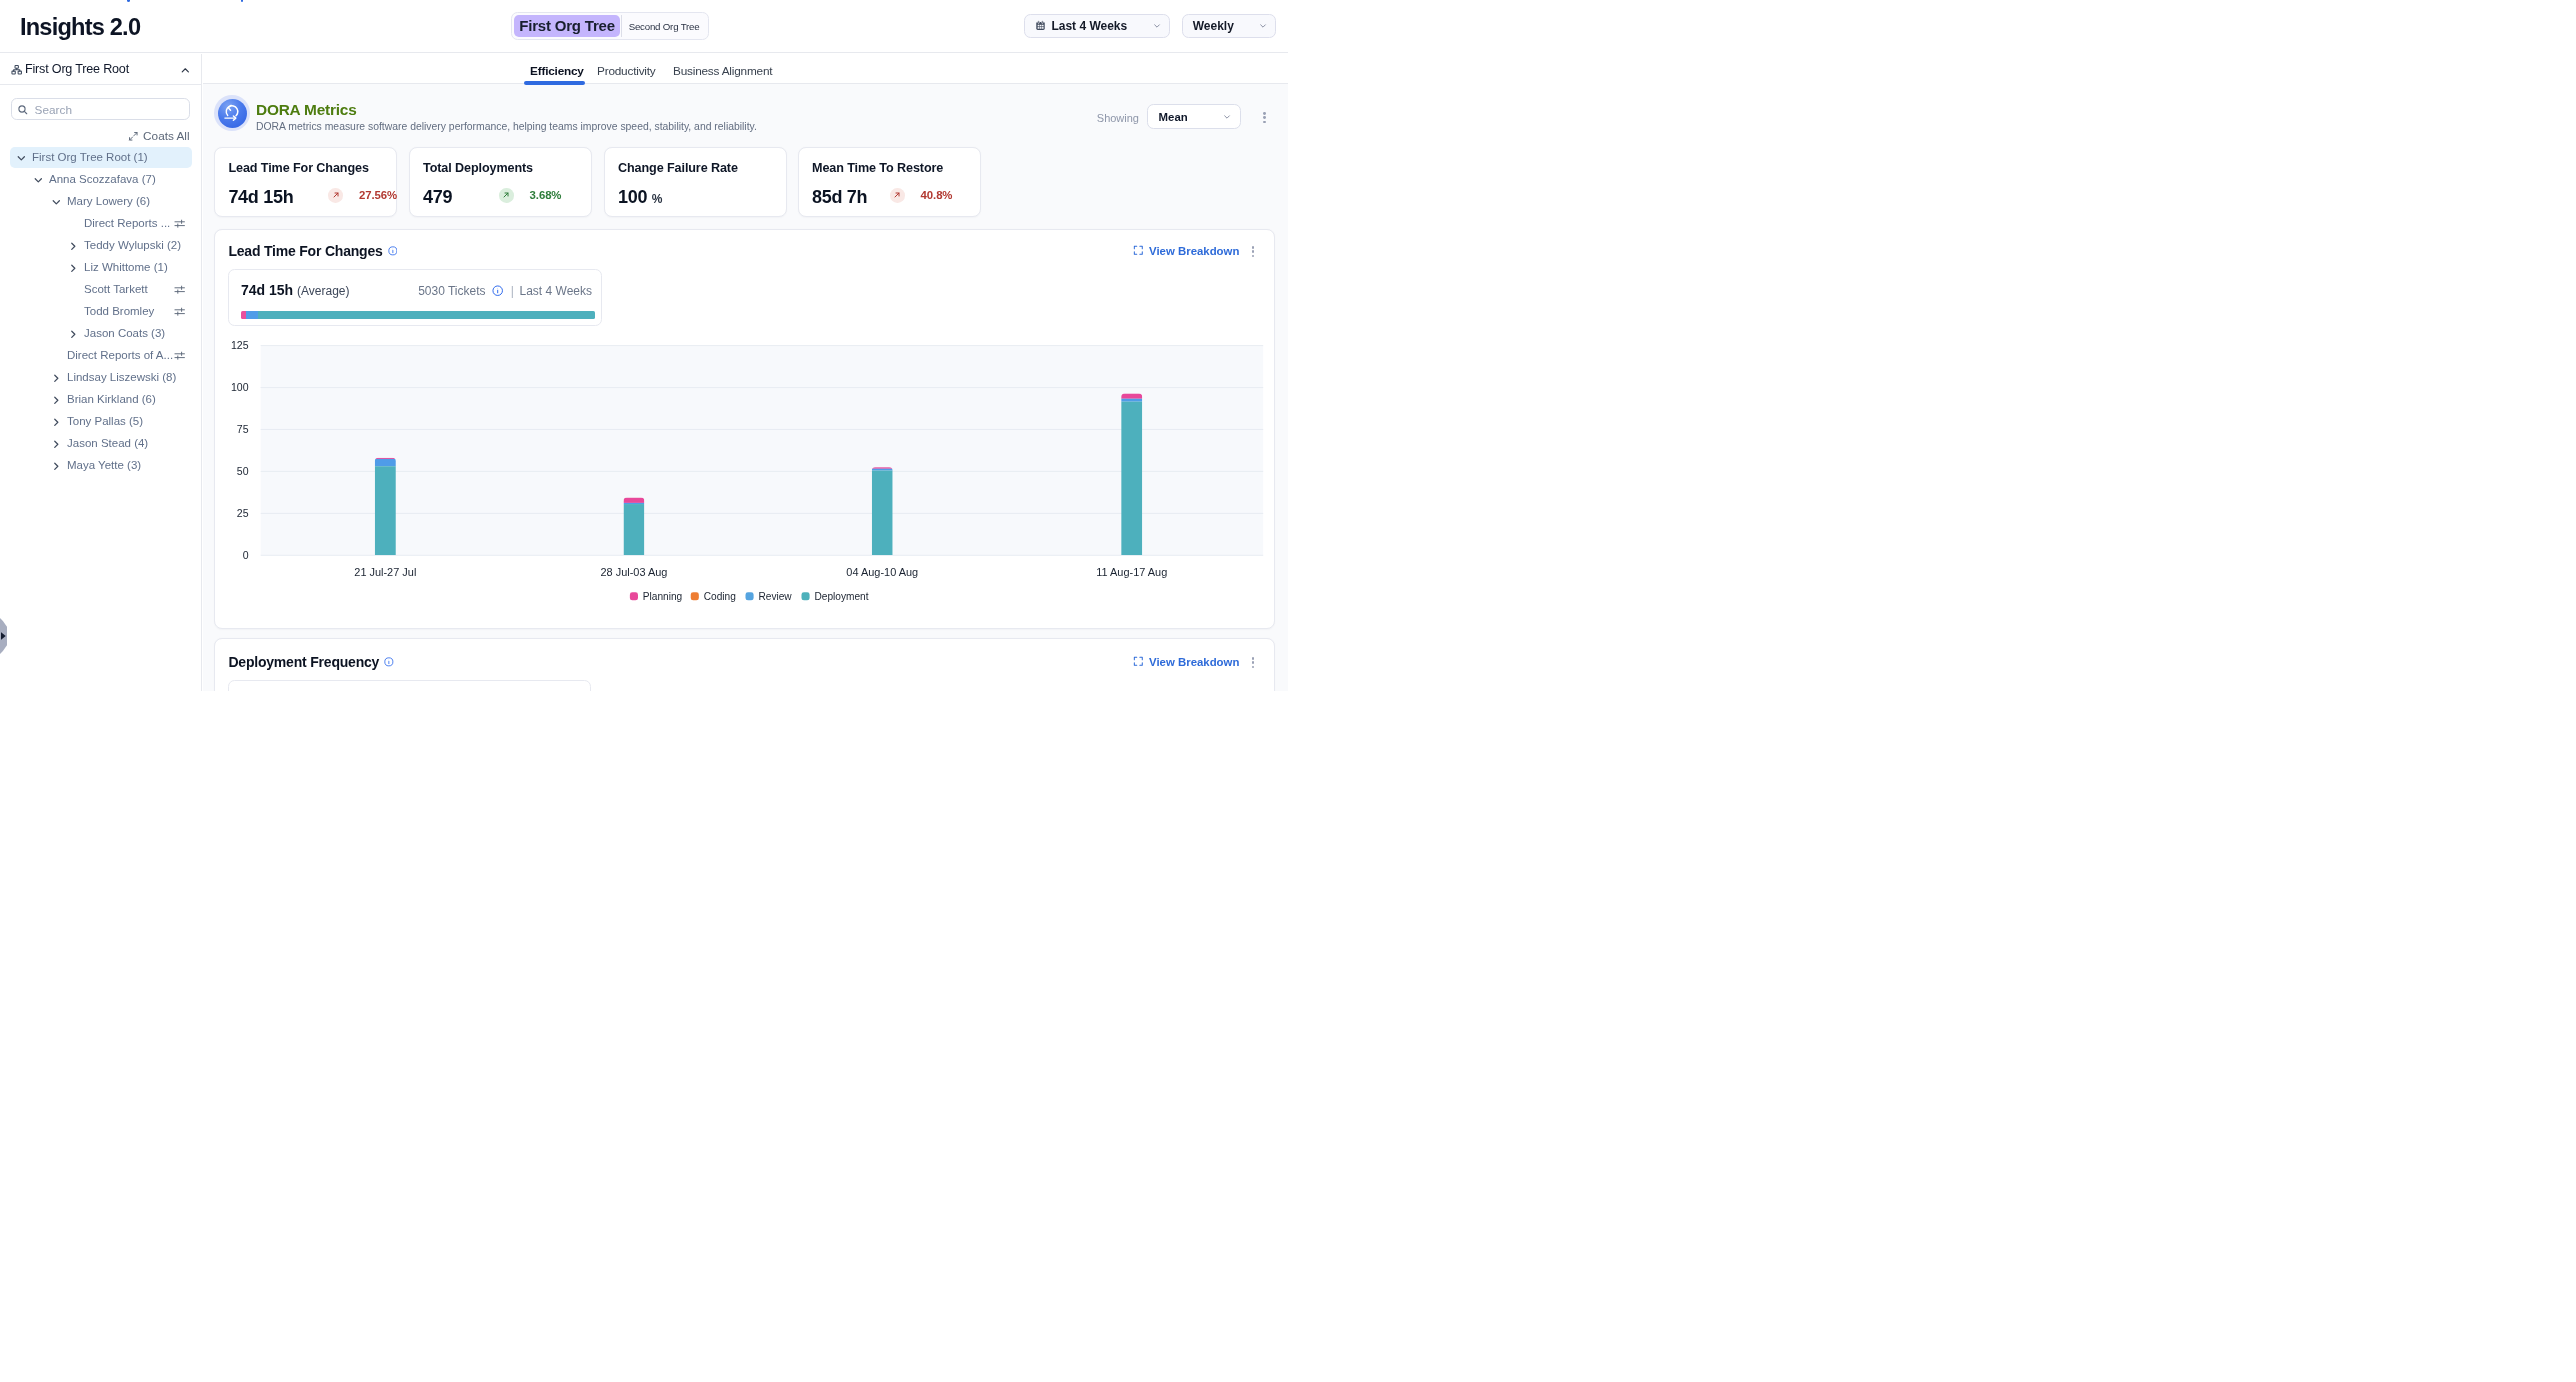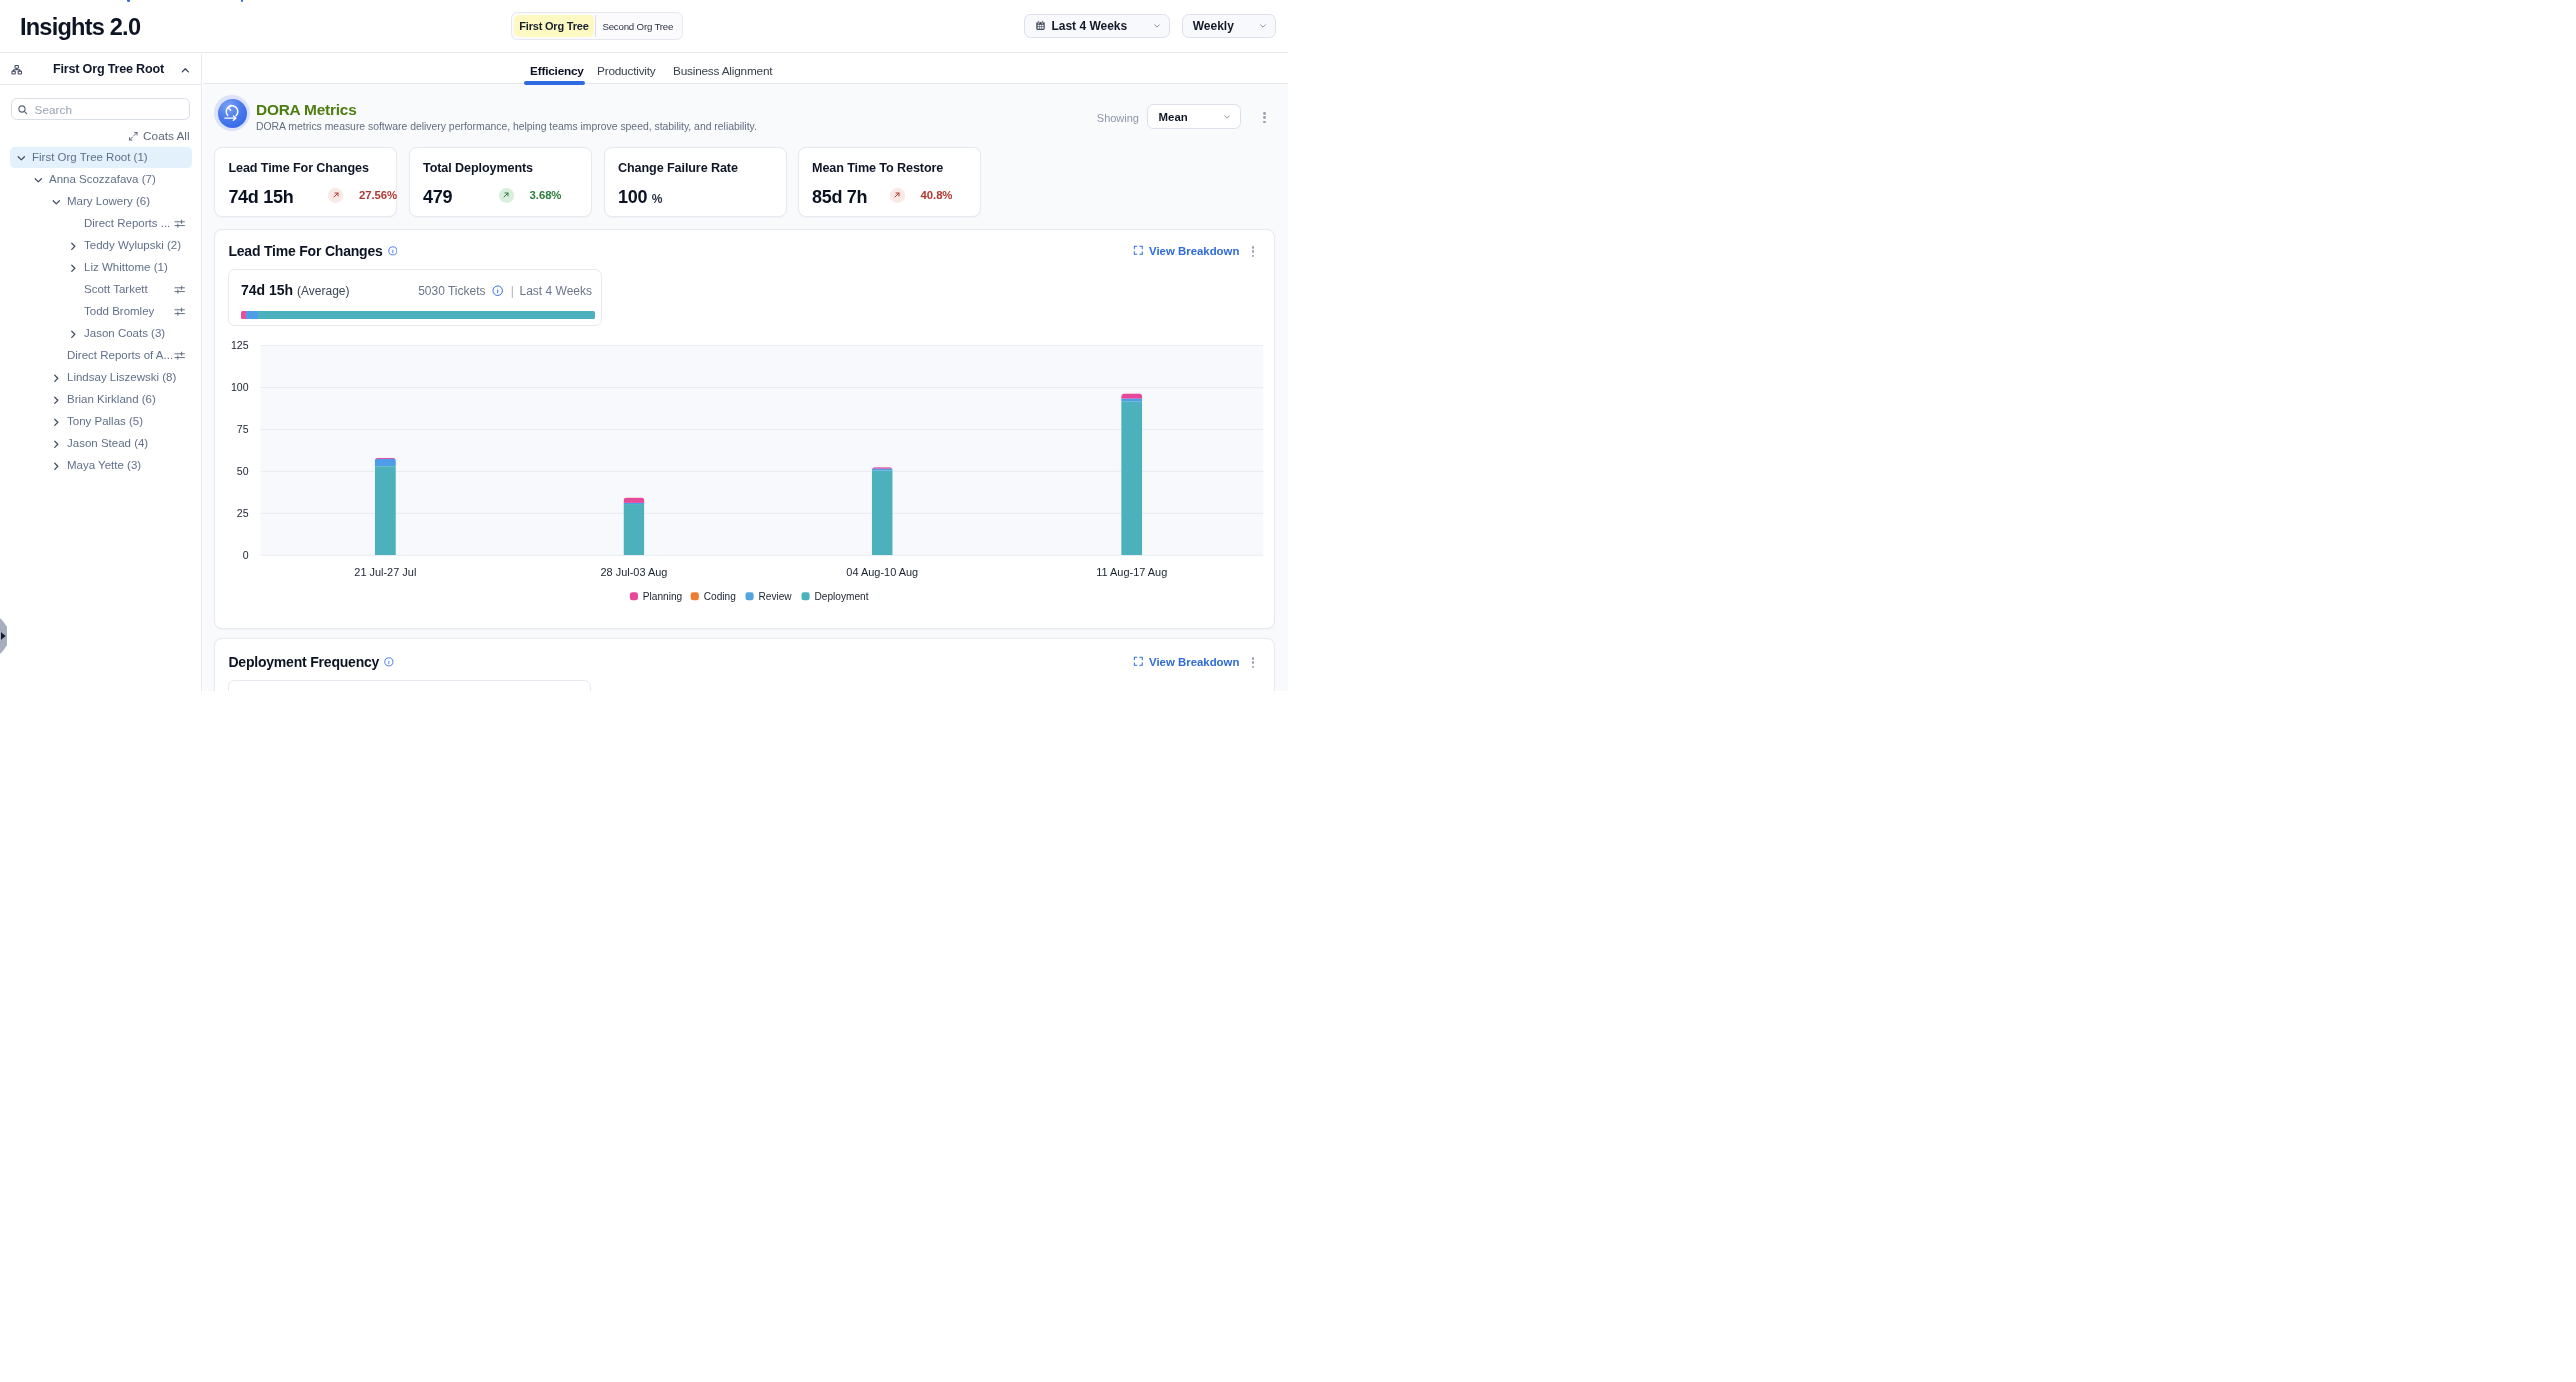--- a/index.html
+++ b/index.html
@@ -2,34 +2,34 @@
 <html style="font-size:13px"><head>
 <meta charset="utf-8">
 <style>
 * { margin:0; padding:0; box-sizing:border-box; }
 html,body { width:1288px; height:691px; overflow:hidden; background:#fff; font-family:"Liberation Sans", sans-serif; position:relative; }
 
 
 #topbar { position:absolute; left:0; top:0; width:1288px; height:53px; background:#fff; border-bottom:0.8px solid #e7e9ee; z-index:5; }
 #title { position:absolute; left:20px; top:14px; font-size:23.6px; font-weight:800; color:#0d1424; letter-spacing:-0.8px; }
 #seg { position:absolute; left:511px; top:12px; height:28px; border:0.8px solid #e4e6f0; background:#fbfbfe; border-radius:6.5px; display:flex; align-items:center; padding:2.4px; white-space:nowrap; }
-#seg .on { background:#fef9c3; border-radius:4.9px; height:22px; line-height:22px; padding:0 4.9px; font-size:11px; font-weight:700; color:#181f2e; letter-spacing:-0.2px; }
+#seg .on { background:#c4b5fd; border-radius:4.9px; height:22px; line-height:22px; padding:0 4.9px; font-size:15px; font-weight:700; color:#181f2e; letter-spacing:-0.2px; }
 #seg .sep { width:0.8px; height:22px; background:#dcdee8; margin-left:1.6px; }
 #seg .off { font-size:9.7px; color:#2b3344; padding:0 6.5px; letter-spacing:-0.2px; }
 .dd { position:absolute; border:0.8px solid #dddfec; background:#f8f9fd; border-radius:6.5px; display:flex; align-items:center; }
 #dd1 { left:1024px; top:14px; width:146px; height:23.6px; }
 #dd2 { left:1182px; top:14px; width:94px; height:23.6px; }
 .dd .lbl { font-size:12px; font-weight:700; color:#141a28; }
 .chev { width:8px; height:8px; }
 .topdot { position:absolute; top:0; height:2px; background:#2f6ae0; border-radius:0 0 1.6px 1.6px; z-index:20; }
 
 
 #sidebar { position:absolute; left:0; top:54px; width:202px; height:638px; background:#fff; border-right:0.8px solid #e7e9ee; }
 #sb-head { position:absolute; left:0; top:0; width:201px; height:31px; border-bottom:0.8px solid #e7e9ee; }
-#sb-head .t { position:absolute; left:25px; top:8px; font-size:12.6px; font-weight:700; color:#10182a; letter-spacing:-0.2px;margin-left:28px; }
+#sb-head .t { position:absolute; left:25px; top:8px; font-size:12.6px; font-weight:400; color:#10182a; letter-spacing:-0.2px; }
 #search { position:absolute; left:10.6px; top:44px; width:179px; height:22px; border:0.8px solid #dadeе8; border:0.8px solid #dadee8; border-radius:5.7px; background:#fff; }
 #search .ph { position:absolute; left:23px; top:4px; font-size:11.8px; color:#9aa3b5; }
 #expand { position:absolute; right:11.4px; top:75px; font-size:11.8px; color:#5d6879; display:flex; align-items:center; gap:4px; }
 #tree { position:absolute; left:0; top:93px; width:201px;text-align:right; }
 .trow { position:relative; height:22px; }
 .trow .txt { position:absolute; top:4px; font-size:11.5px; color:#61708a; white-space:nowrap; }
 .trow .hl { position:absolute; left:9.7px; top:0; width:182px; height:21px; background:#e2f1fc; border-radius:4.9px; }
 .tchev { position:absolute; top:5.7px; width:10.6px; height:10.6px; }
 .ficon { position:absolute; left:174px; top:4.9px; width:11.4px; height:11.4px; }
 

